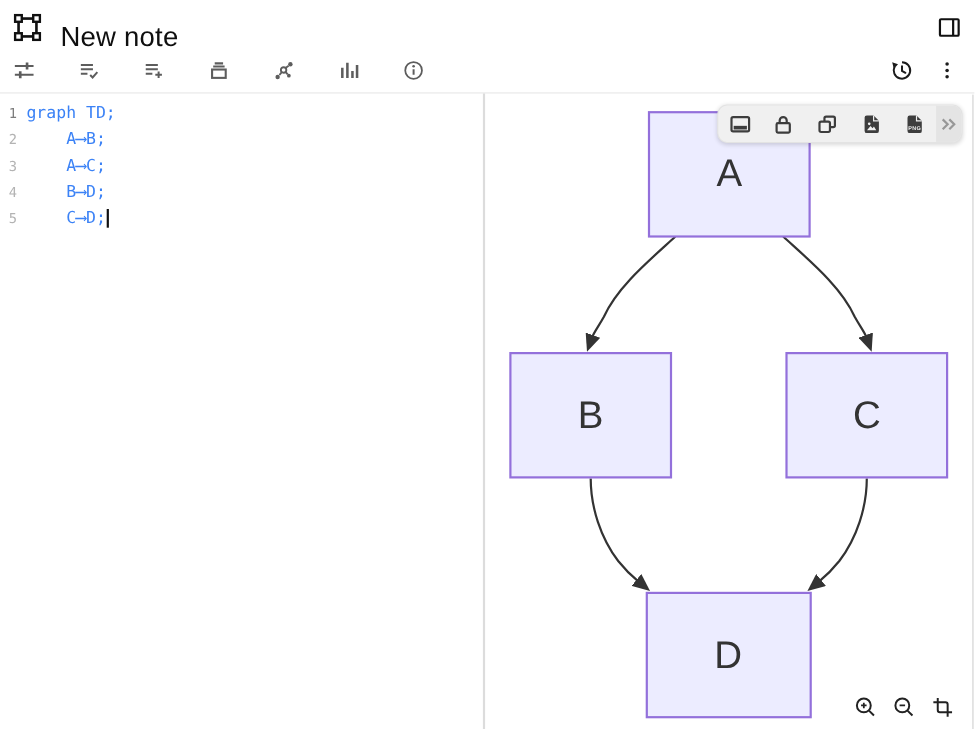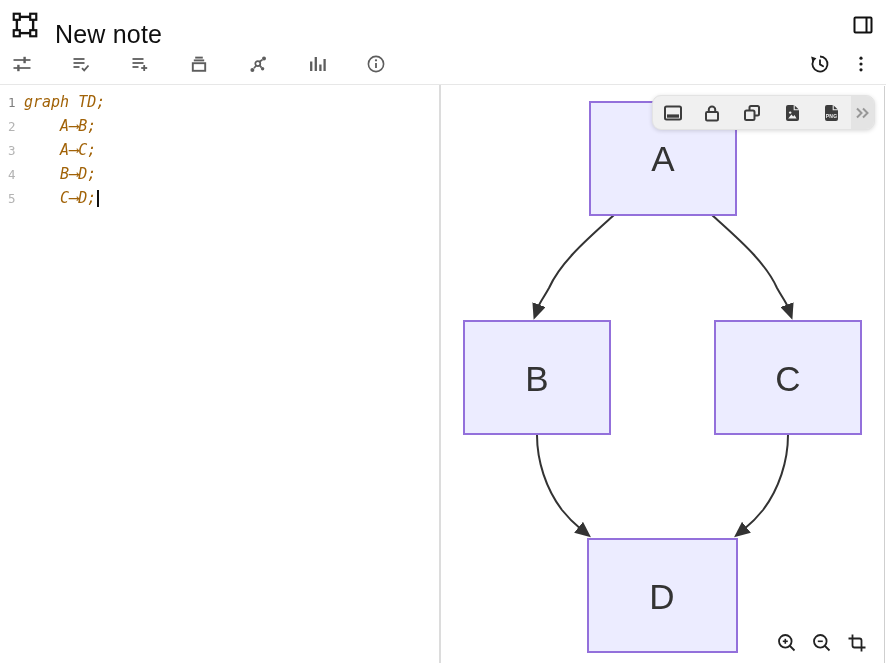--- a/index.html
+++ b/index.html
@@ -24,21 +24,21 @@
   .header-sep { position:absolute; top:84px; left:0; width:886px; height:1px; background:#e7e7e7; }
 
   
   .editor-panel { position:absolute; top:86px; left:0; width:439px; bottom:0; padding-top:4px; background:#fff; }
   .panel-divider { position:absolute; top:85px; left:439px; width:2px; height:578px; background:#dcdcdc; }
   .right-edge-line { position:absolute; top:86px; left:884px; width:1px; height:577px; background:#cfcfcf; }
 
   .code-line { display:flex; height:24px; align-items:center; font-family:"DejaVu Sans Mono", monospace; font-size:15px; }
   .line-num { width:14px; margin-left:8px; margin-right:2px; font-size:12.5px; color:#b3b3b3; flex-shrink:0; }
   .line-num-active { color:#7d7d7d; }
-  .code-text { white-space:pre; color:#a16207;font-style:italic; }
+  .code-text { white-space:pre; color:#3b82f6; }
   .cursor { display:inline-block; width:1.5px; height:17px; background:#111; margin-left:1px; }
 
   
   .diagram-svg { position:absolute; top:0; left:0; width:886px; height:663px; z-index:1; }
   .diagram-svg text { font-family:"Liberation Sans", sans-serif; font-size:35px; fill:#333333; }
 
   
   .float-toolbar {
     position:absolute; left:652px; top:95px; width:223px; height:35px; z-index:5;
     background:#f0f0f0; border:1px solid #e3e3e3; border-radius:9px;

